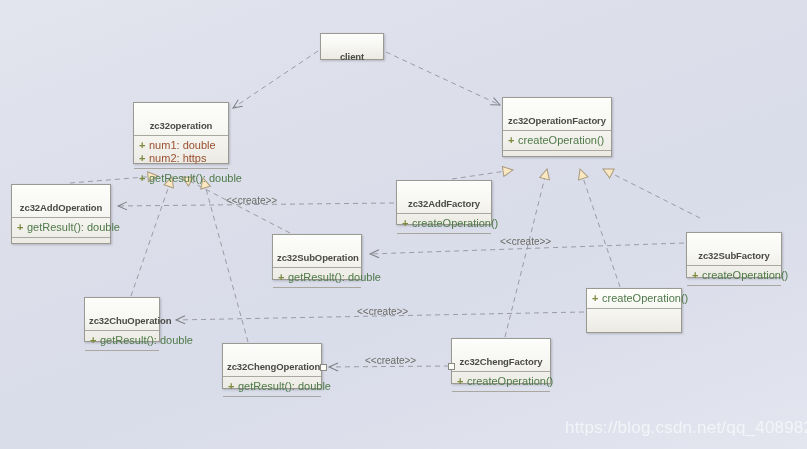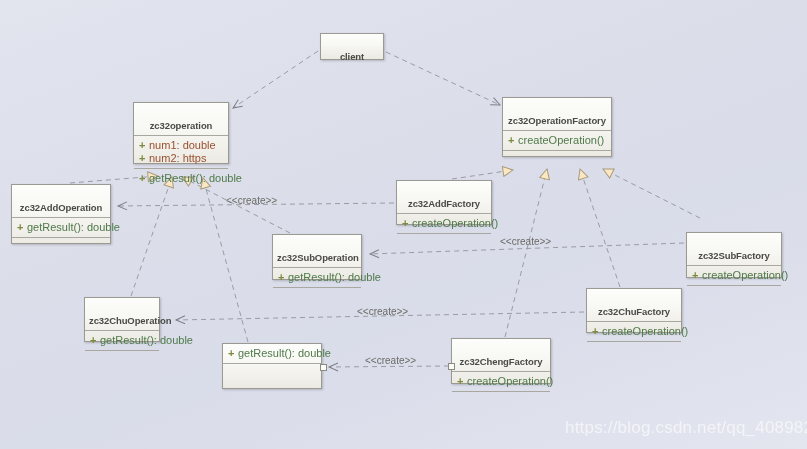--- a/index.html
+++ b/index.html
@@ -241,30 +241,30 @@
     <div class="uml-title">zc32ChuOperation</div>
     <div class="uml-compartment">
       <div class="uml-member">
         <span class="vis">+</span><span class="mem-op">getResult(): double</span>
       </div>
     </div>
     <div class="uml-compartment last"></div>
   </div>
 
   <div class="uml-class" style="left:586px; top:288px; width:96px; height:45px;">
-    <div class="uml-title">zc32ChuFactory</div>
     <div class="uml-compartment">
       <div class="uml-member">
         <span class="vis">+</span><span class="mem-op">createOperation()</span>
       </div>
     </div>
     <div class="uml-compartment last"></div>
   </div>
 
   <div class="uml-class" style="left:222px; top:343px; width:100px; height:46px;">
+    <div class="uml-title">zc32ChengOperation</div>
     <div class="uml-compartment">
       <div class="uml-member">
         <span class="vis">+</span><span class="mem-op">getResult(): double</span>
       </div>
     </div>
     <div class="uml-compartment last"></div>
   </div>
 
   <div class="uml-class" style="left:451px; top:338px; width:100px; height:46px;">
     <div class="uml-title">zc32ChengFactory</div>

